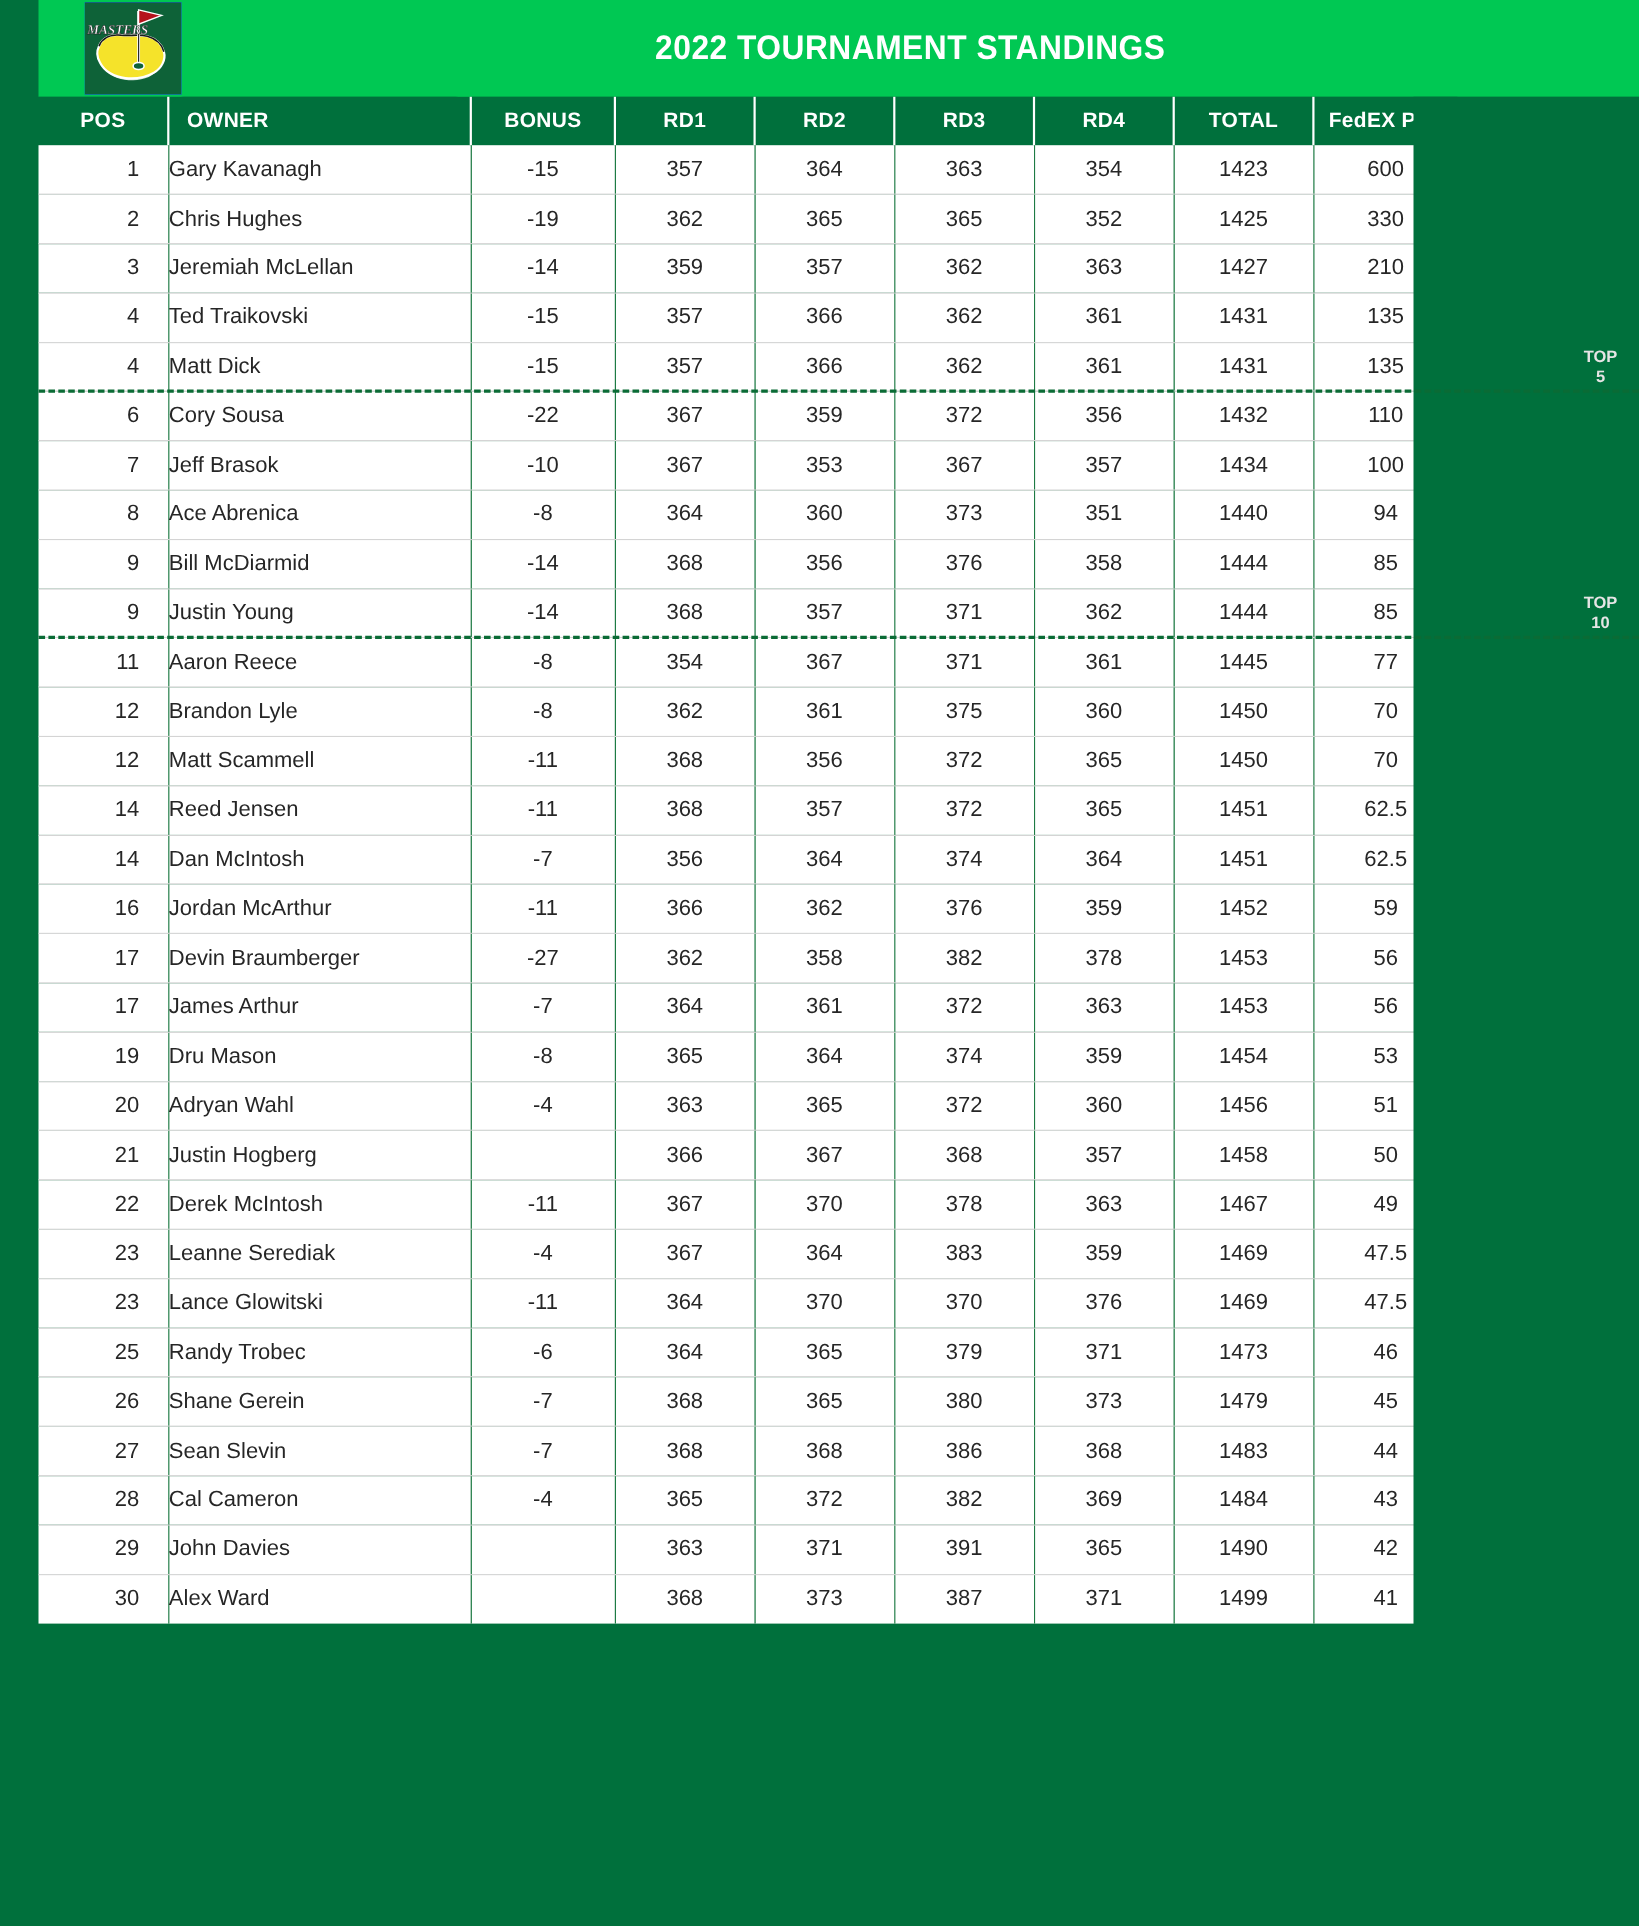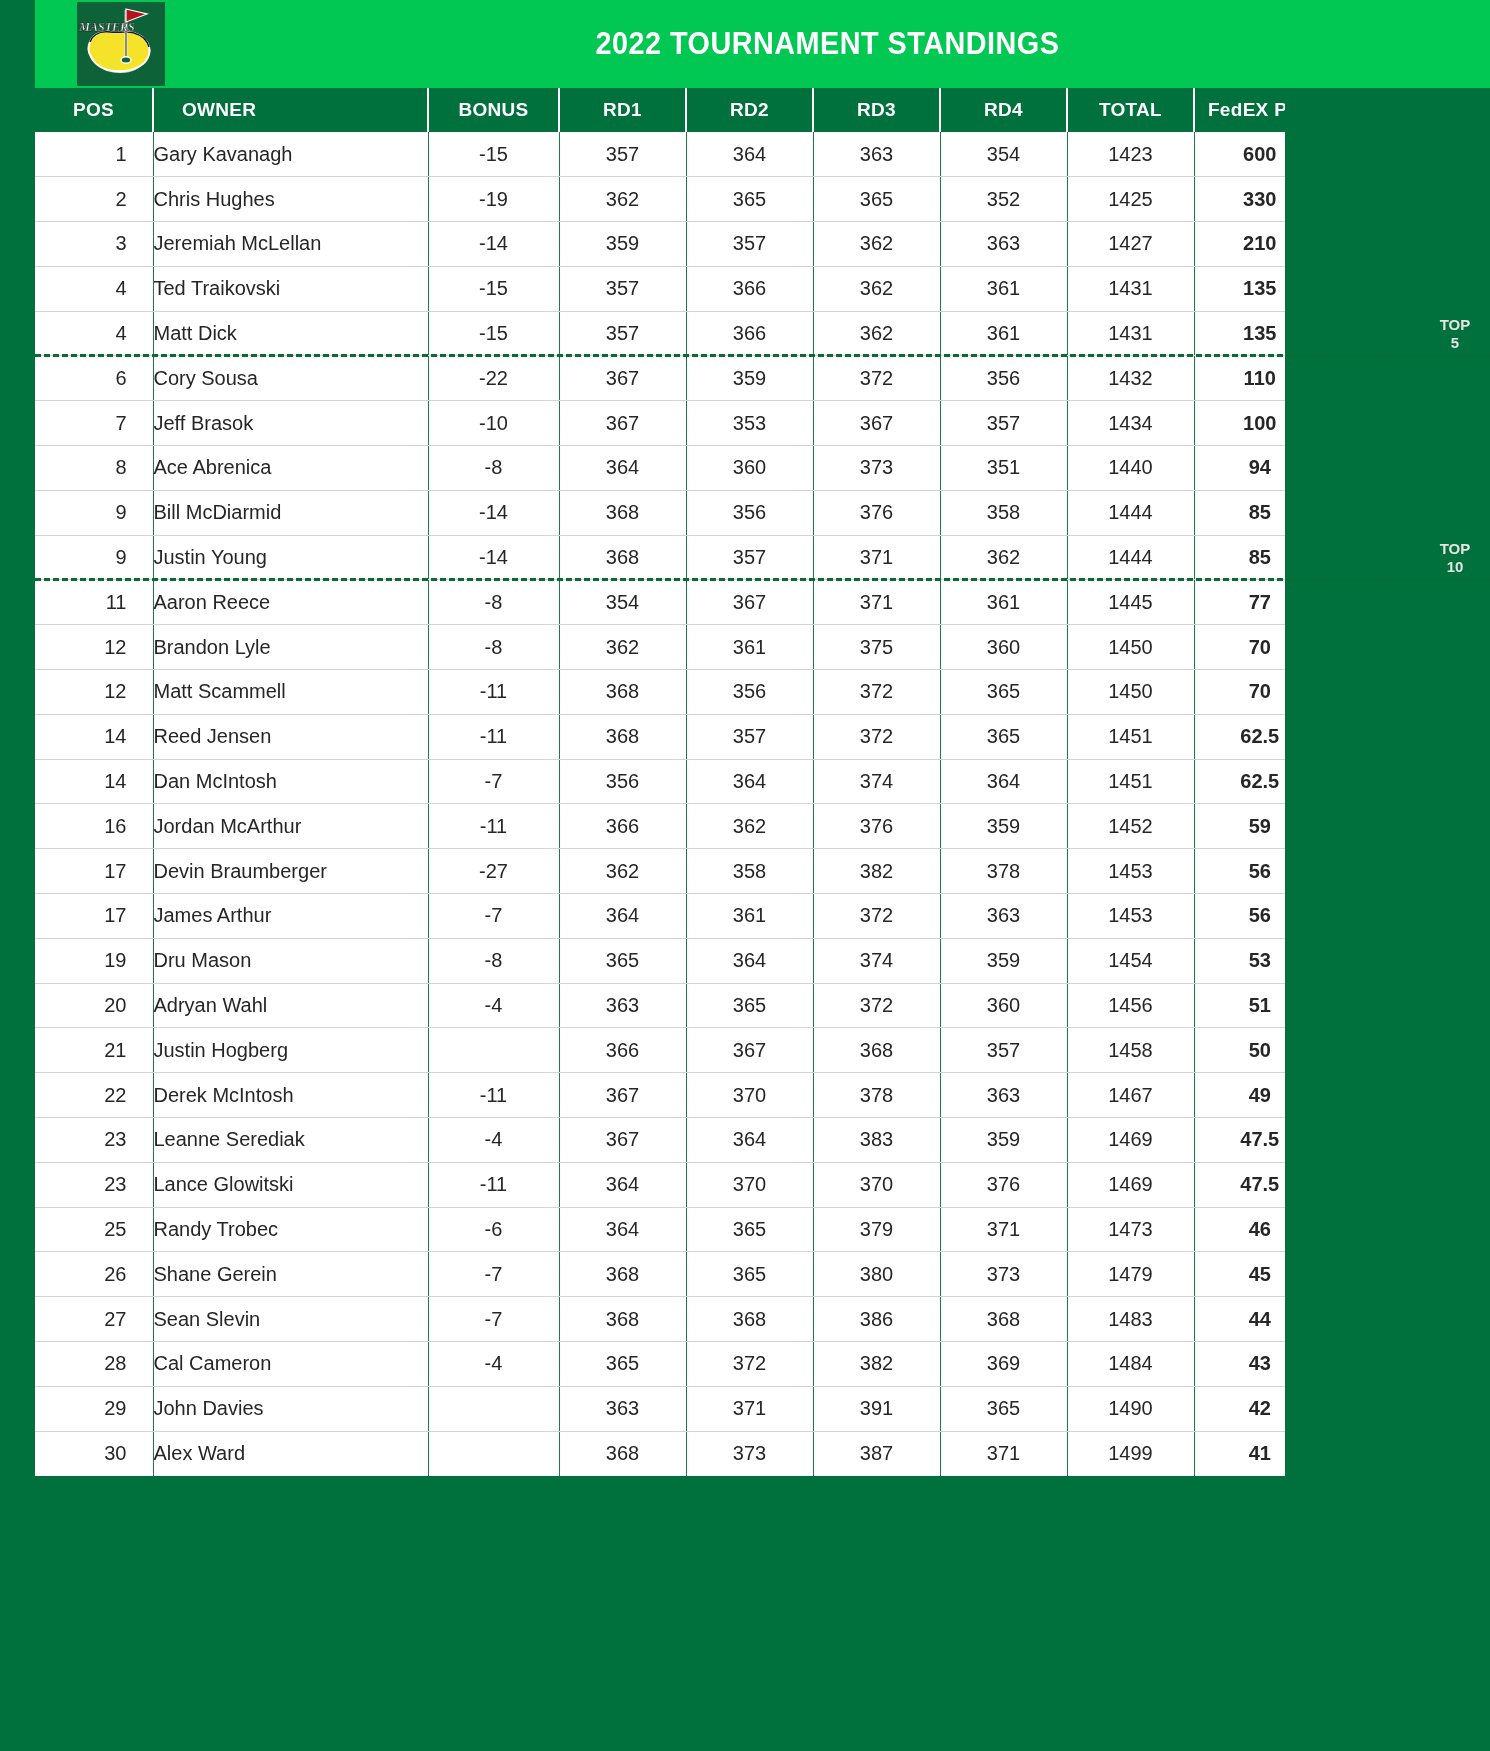--- a/index.html
+++ b/index.html
@@ -78,33 +78,33 @@
     color: #FFFFFF;
     font-size: 19px;
     font-weight: bold;
     height: 44px;
     border-right: 2px solid #FFFFFF;
     letter-spacing: 0.3px;
     white-space: nowrap;
   }
   table.standings thead th:last-child { border-right: none; }
   table.standings thead th.h-pos { text-align: center; }
-  table.standings thead th.h-owner { text-align: left; padding-left: 28px; border-radius: 14px; }
+  table.standings thead th.h-owner { text-align: left; padding-left: 16px; border-radius: 14px; }
 
   table.standings tbody td {
     background: #FFFFFF;
     color: #262626;
     font-size: 20px;
     height: 44.8px;
     border-bottom: 1px solid #D4D4D4;
     border-right: 1px solid #1E7B44;
     white-space: nowrap;
   }
   table.standings tbody tr:last-child td { border-bottom: none; }
-  table.standings tbody td:last-child { border-right: none; font-weight: bold; }
+  table.standings tbody td:last-child { border-right: none; }
 
   td.c-pos   { text-align: right; padding-right: 26px; }
   td.c-owner { text-align: left;  padding-left: 0; }
   td.c-num   { text-align: center; }
 
   
   col.w-pos     { width: 118px; }
   col.w-owner   { width: 275px; }
   col.w-bonus   { width: 131px; }
   col.w-rd      { width: 127px; }

